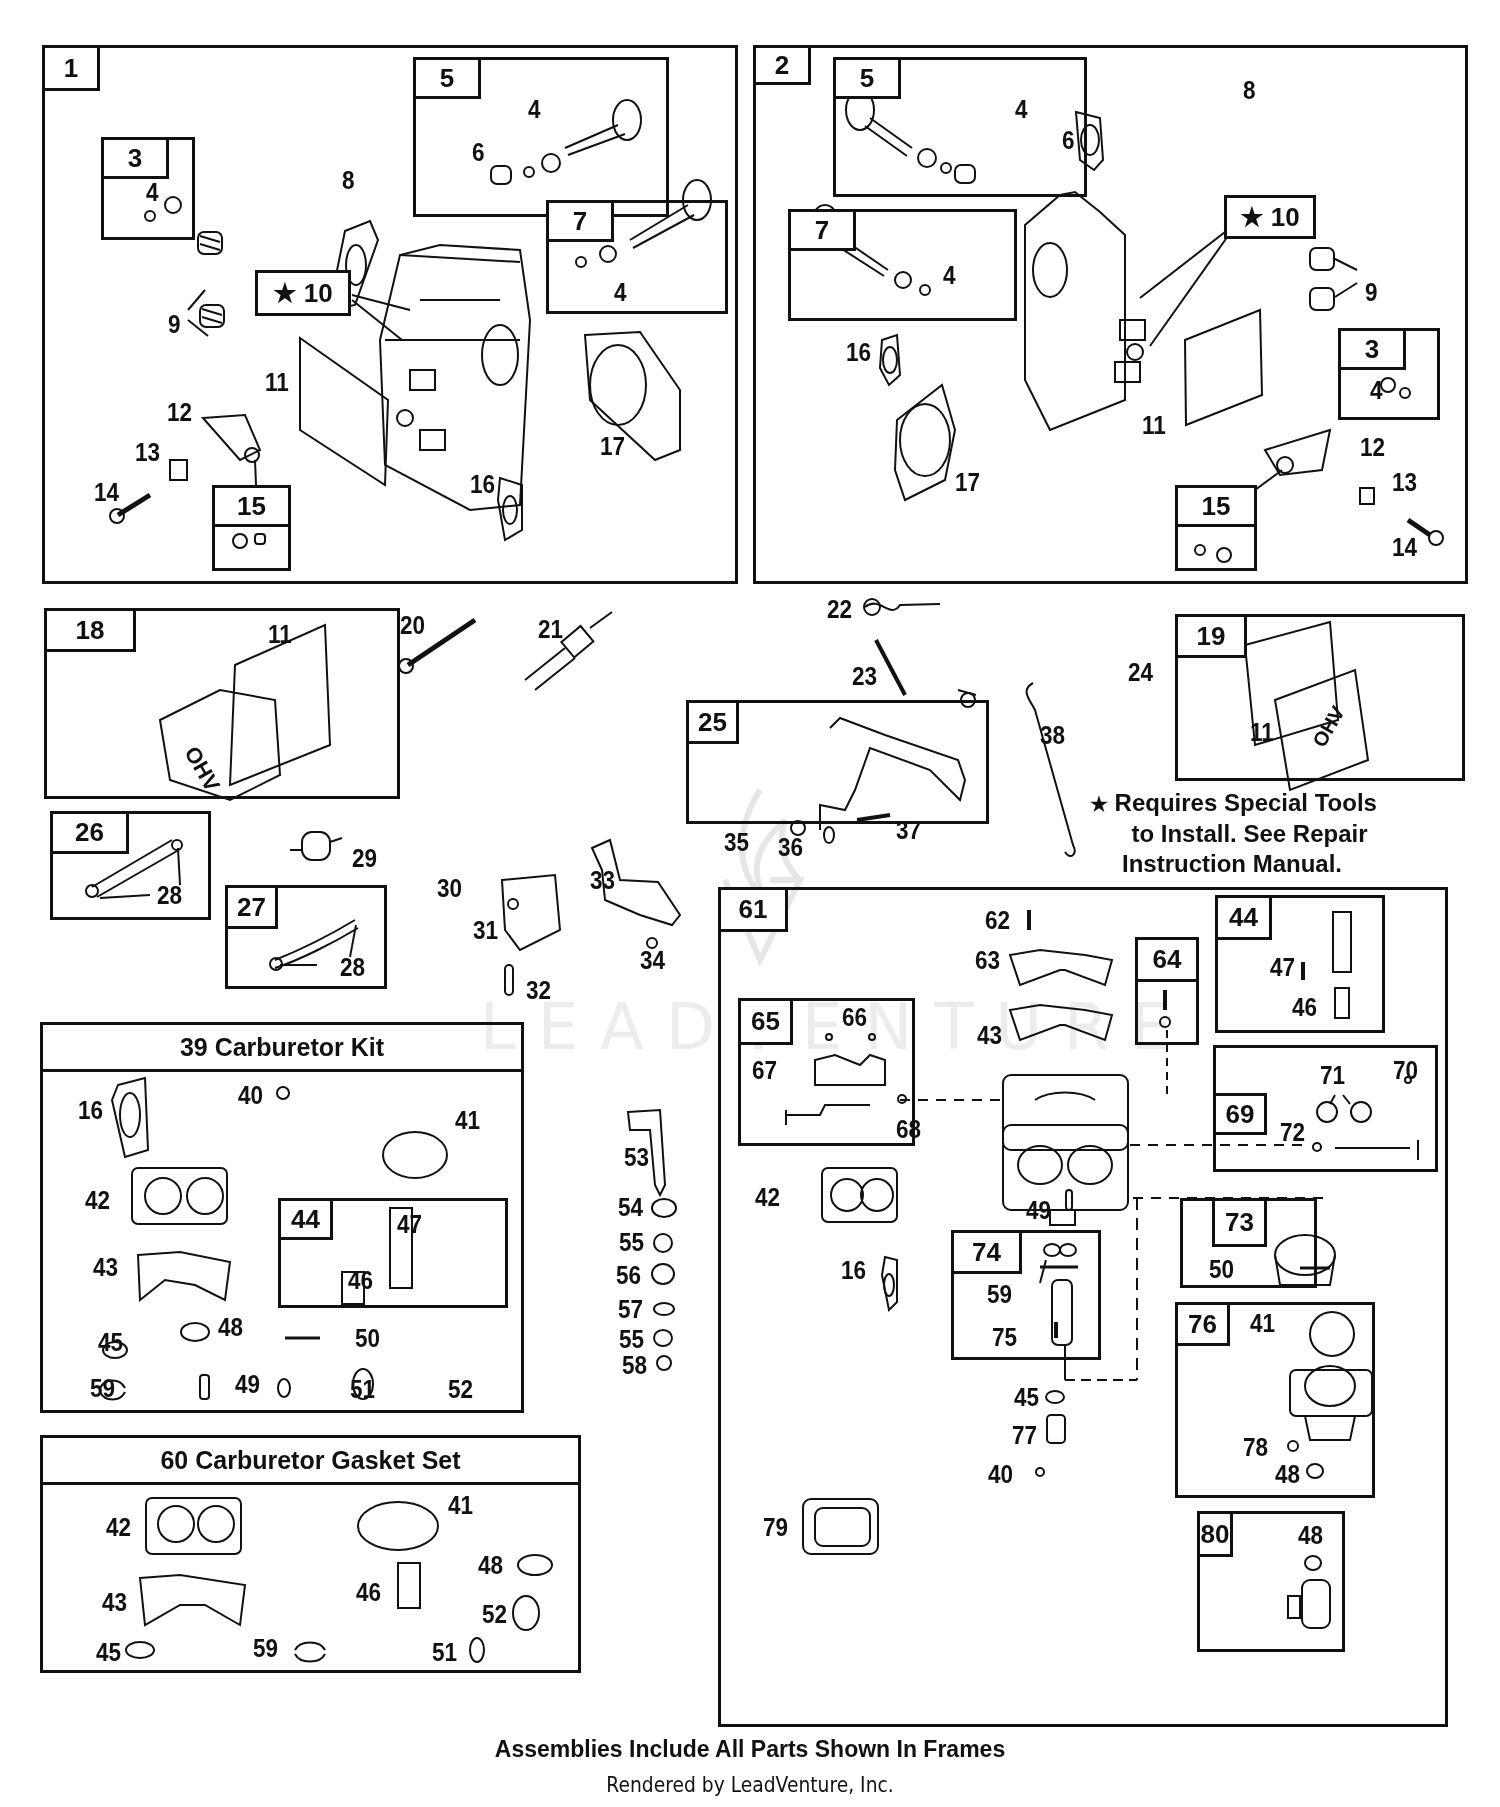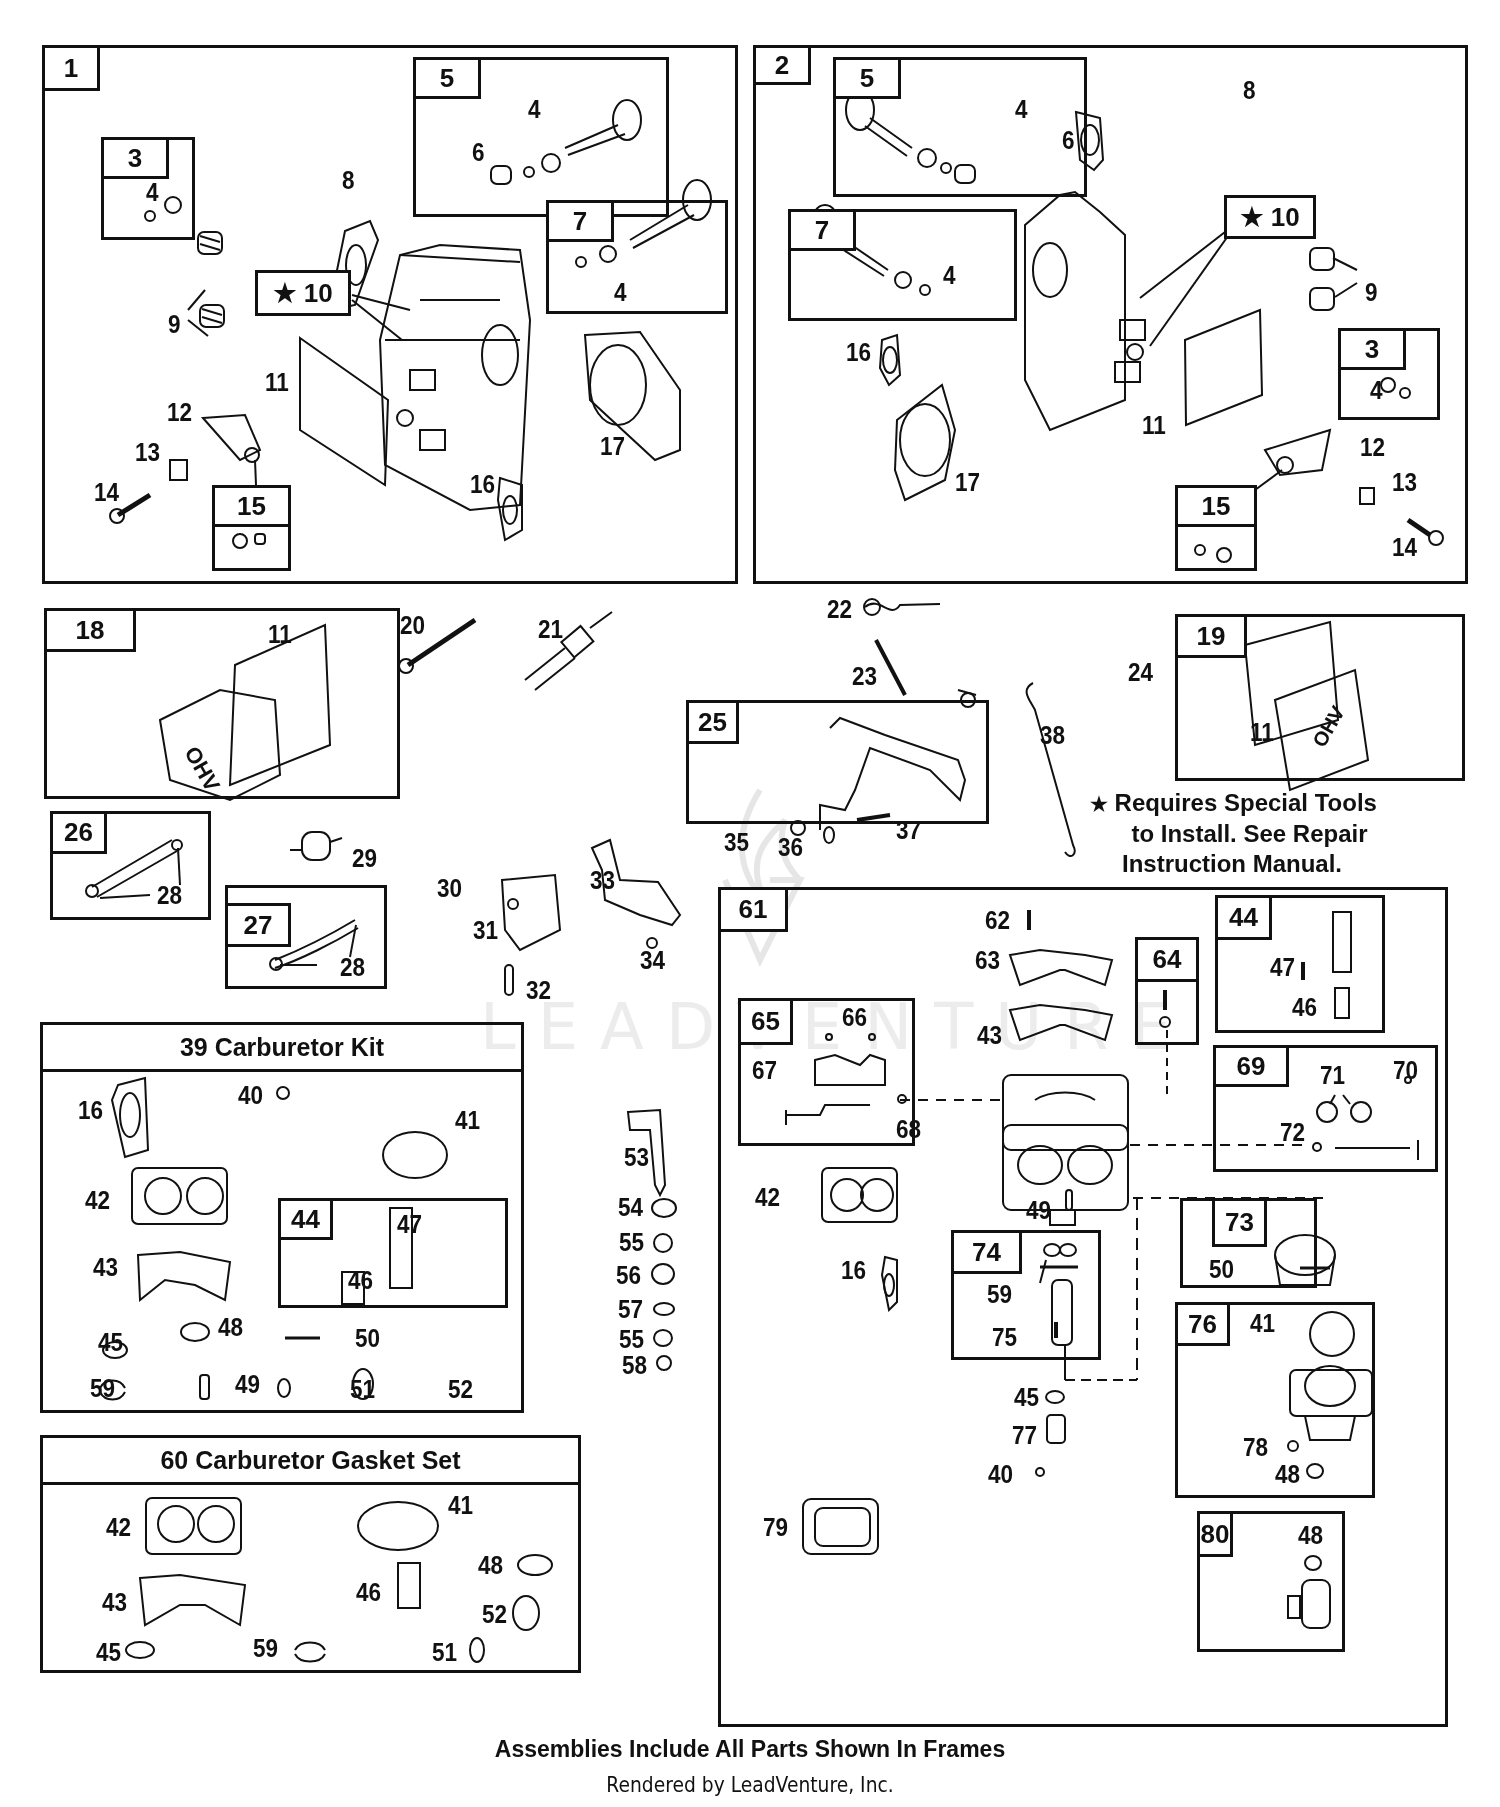--- a/index.html
+++ b/index.html
@@ -416,26 +416,26 @@
 <div class="callout" style="left:896px;top:818px;">37</div>
 <div class="callout" style="left:1040px;top:723px;">38</div>
 
 <div class="note" style="left:1090px;top:788px;">
   <div><span style="font-size:20px;">★</span>&nbsp;<span>Requires Special Tools</span></div>
   <div style="padding-left:32px;text-align:center;">to Install. See Repair</div>
   <div style="padding-left:32px;">Instruction Manual.</div>
 </div>
 
 <div class="frame" style="left:50px;top:811px;width:161px;height:109px;">
-  <div class="lbox" style="width:57px;height:43px;">26</div>
+  <div class="lbox" style="width:79px;height:43px;">26</div>
 </div>
 <div class="callout" style="left:157px;top:883px;">28</div>
 <div class="callout" style="left:352px;top:846px;">29</div>
 <div class="frame" style="left:225px;top:885px;width:162px;height:104px;">
-  <div class="lbox" style="width:66px;height:44px;margin-top:18px;">27</div>
+  <div class="lbox" style="width:53px;height:44px;">27</div>
 </div>
 <div class="callout" style="left:340px;top:955px;">28</div>
 <div class="callout" style="left:437px;top:876px;">30</div>
 <div class="callout" style="left:473px;top:918px;">31</div>
 <div class="callout" style="left:526px;top:978px;">32</div>
 <div class="callout" style="left:590px;top:868px;">33</div>
 <div class="callout" style="left:640px;top:948px;">34</div>
 
 <div class="frame" style="left:40px;top:1022px;width:484px;height:391px;">
   <div class="titlebar">39  Carburetor Kit</div>
@@ -485,21 +485,21 @@
 <div class="frame" style="left:1135px;top:937px;width:64px;height:108px;">
   <div class="lbox" style="width:64px;height:45px;">64</div>
 </div>
 <div class="frame" style="left:1215px;top:895px;width:170px;height:138px;">
   <div class="lbox" style="width:57px;height:45px;">44</div>
 </div>
 <div class="frame" style="left:738px;top:998px;width:177px;height:148px;">
   <div class="lbox" style="width:55px;height:47px;">65</div>
 </div>
 <div class="frame" style="left:1213px;top:1045px;width:225px;height:127px;">
-  <div class="lbox" style="width:76px;height:42px;">69</div>
+  <div class="lbox" style="width:54px;height:42px;margin-top:48px;">69</div>
 </div>
 <div class="frame" style="left:1180px;top:1198px;width:137px;height:90px;">
   <div class="lbox" style="width:55px;height:49px;margin-left:32px;">73</div>
 </div>
 <div class="frame" style="left:951px;top:1230px;width:150px;height:130px;">
   <div class="lbox" style="width:71px;height:44px;">74</div>
 </div>
 <div class="frame" style="left:1175px;top:1302px;width:200px;height:196px;">
   <div class="lbox" style="width:55px;height:44px;">76</div>
 </div>

